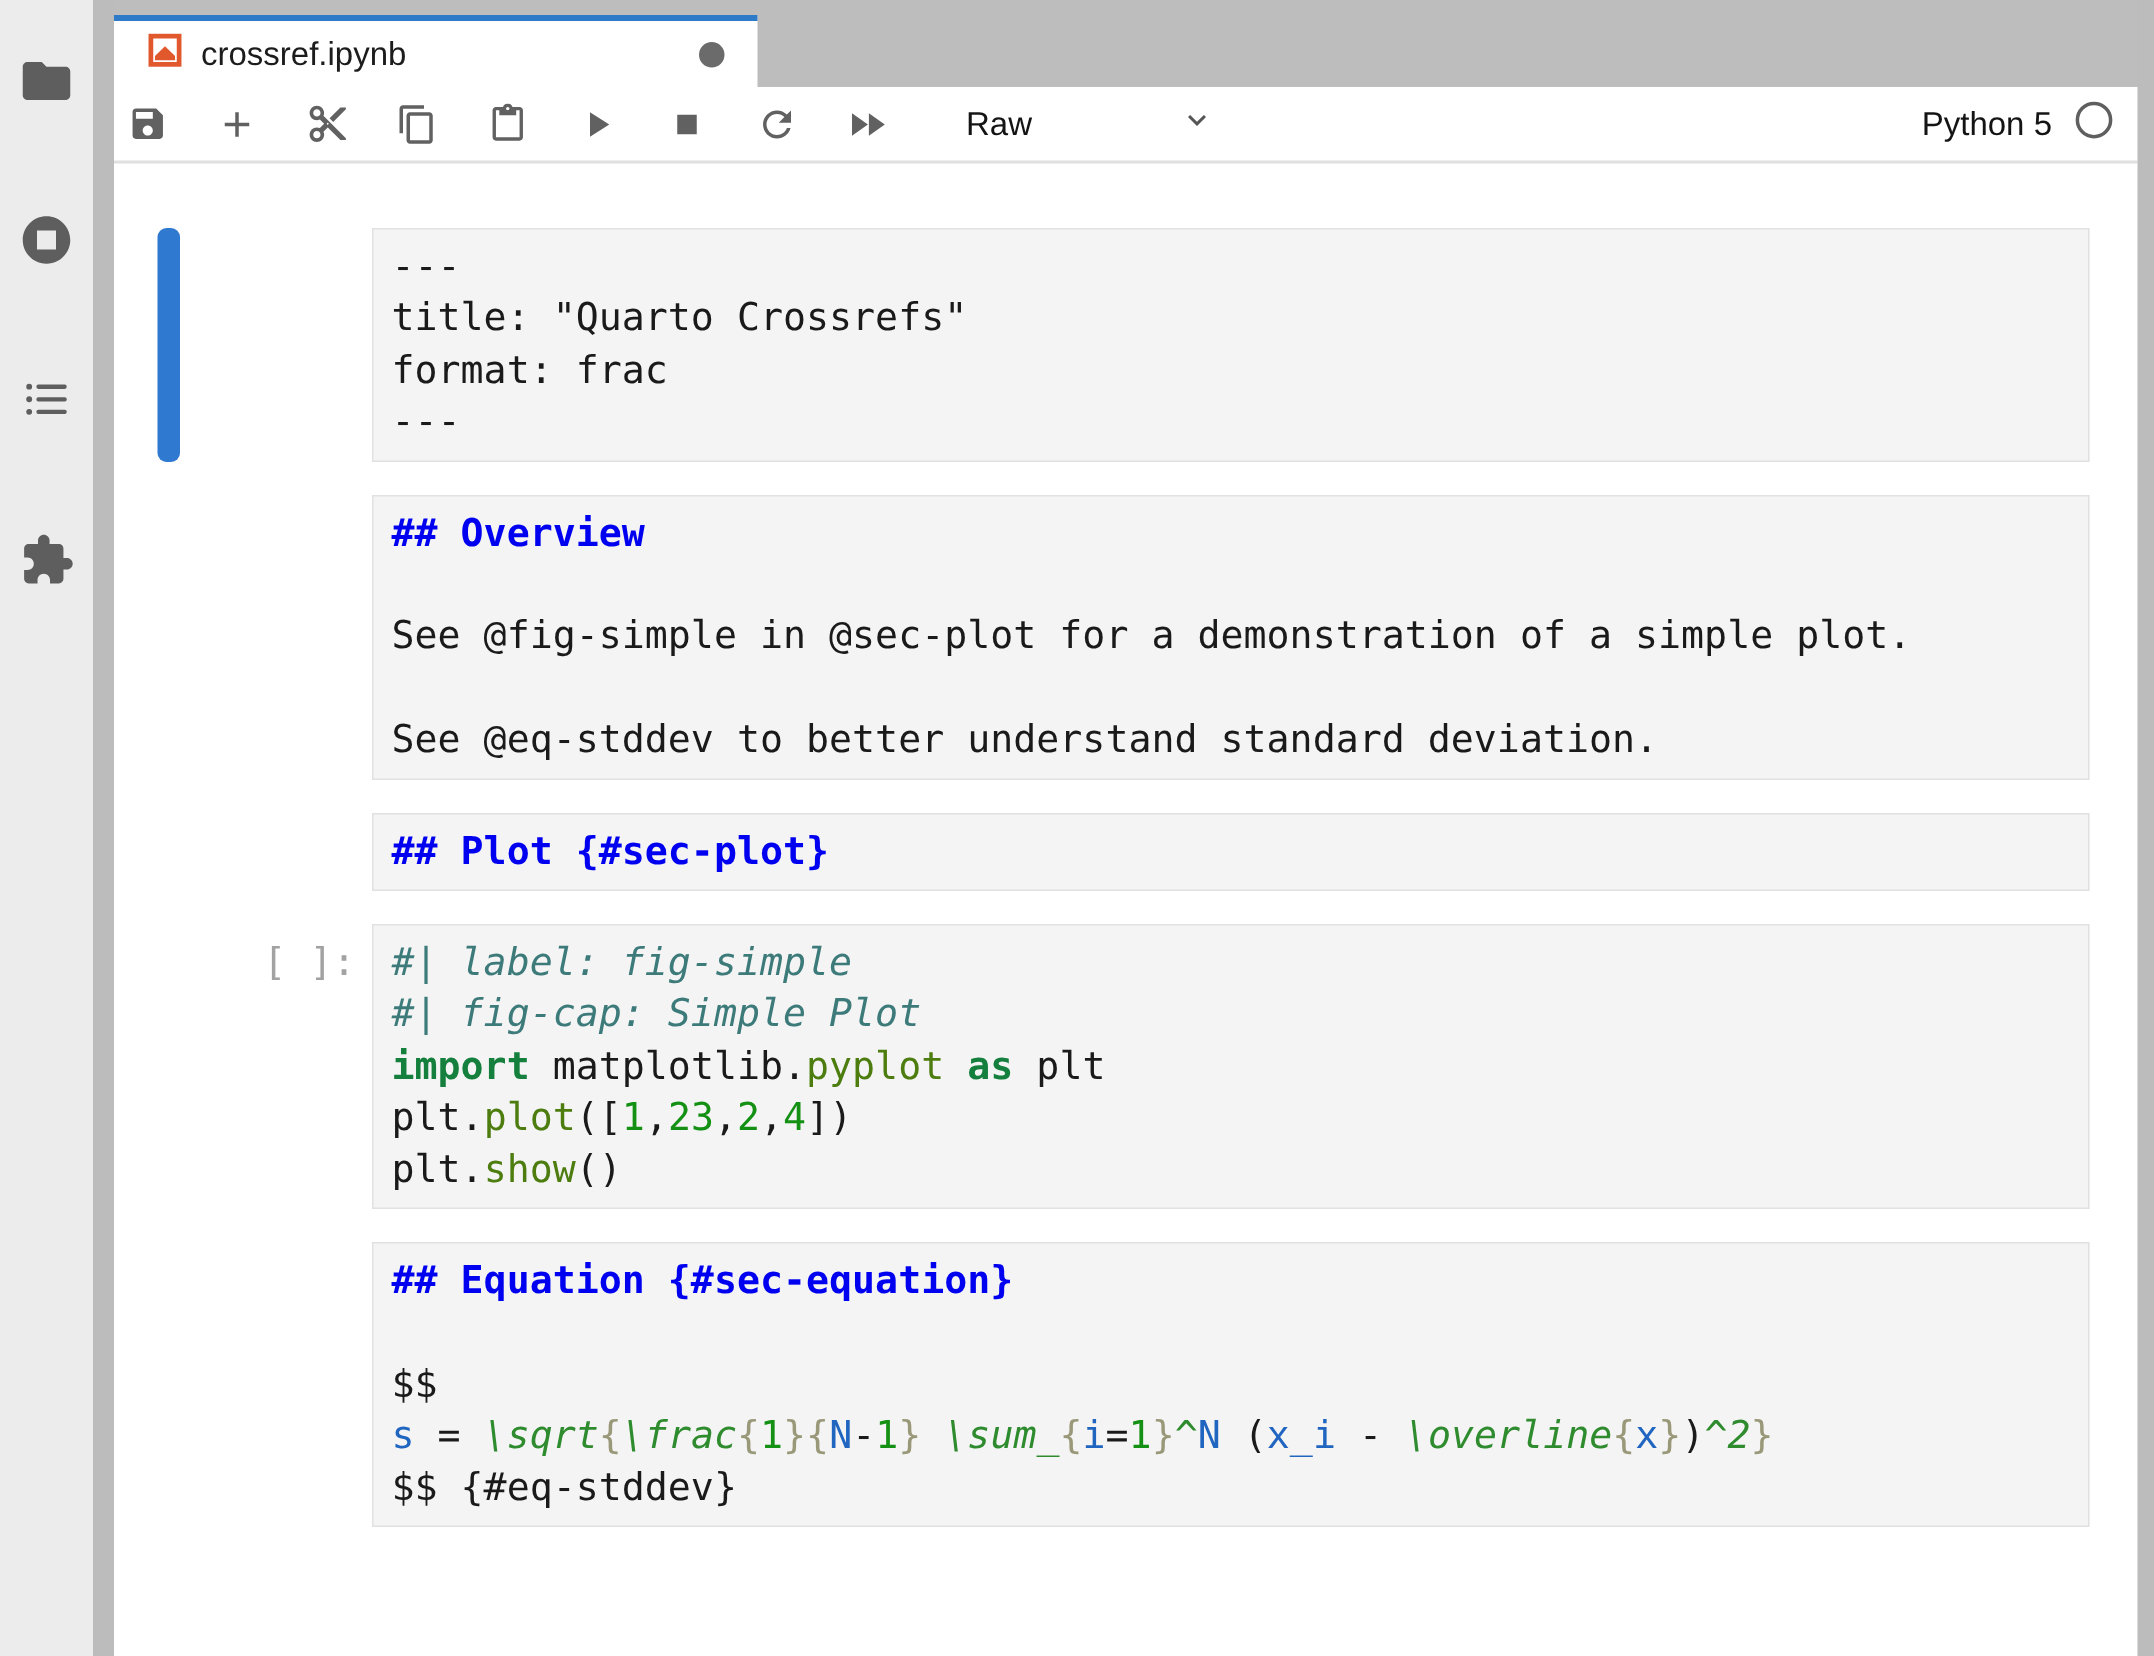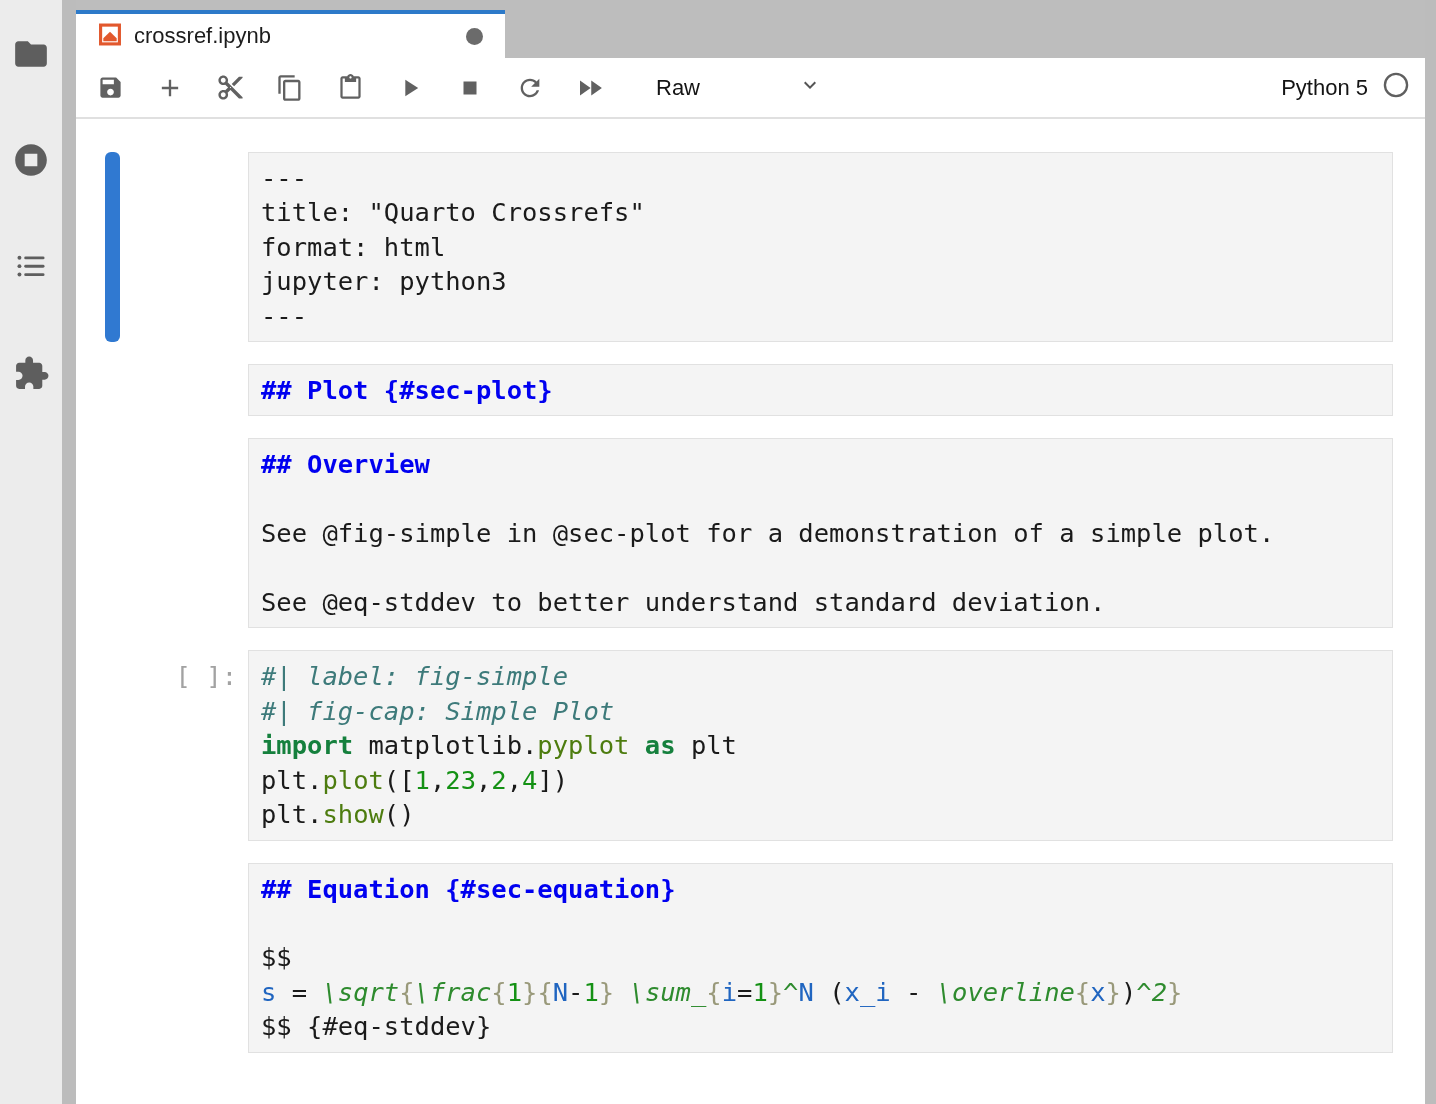--- a/index.html
+++ b/index.html
@@ -22,22 +22,22 @@
   .tabbar { position:absolute; left:76px; right:0; top:0; height:58px; background:#bdbdbd; z-index:1; }
   .tab {
     position:absolute; left:0; top:10px; width:429px; height:48px; background:#ffffff;
     border-top:4px solid #2d7ac9; display:flex; align-items:center; padding:0 22px 0 22px;text-align:right;
   }
   .tab-label { font-size:22px; color:#1c1c1c; margin-left:12px; white-space:nowrap; }
   .dirty-dot { margin-left:auto; width:17px; height:17px; border-radius:50%; background:#6b6b6b; }
 
   
   .toolbar {
-    position:absolute; left:76px; right:11px; top:58px; height:61px; background:#ffffff;
-    border-bottom:2px solid #e0e0e0; display:flex; align-items:center; padding-left:12px; z-index:1;
+    position:absolute; left:76px; right:11px; top:58px; height:51px; background:#ffffff;
+    border-bottom:2px solid #e0e0e0; display:flex; align-items:center; padding-left:0; z-index:1;
   }
   .tb-btn { width:44px; height:44px; margin-right:16px; display:flex; align-items:center; justify-content:center; color:#616161; border-radius:3px; }
   .tb-btn svg { display:block; }
   .celltype {
     margin-left:28px; width:172px; height:40px; display:flex; align-items:center;
     justify-content:space-between; font-size:22px; color:#141414; padding:0 6px 0 0;
   }
   .kernel { margin-left:auto; display:flex; align-items:center; gap:14px; padding-right:15px; font-size:22px; color:#141414; }
 
   
@@ -199,31 +199,31 @@
           <circle cx="12" cy="12" r="9.5"></circle>
         </svg></span>
   </div>
 </div>
 
 <div class="notebook">
   <div id="cell-list">
       <div class="cell-row">
         <div class="collapser selected"></div>
         <div class="prompt"></div>
-        <div class="editor"><div class="line"><span>---</span></div><div class="line"><span>title: "Quarto Crossrefs"</span></div><div class="line"><span>format: html</span></div><div class="line"><span>jupyter: python3</span></div><div class="line"><span>---</span></div></div>
+        <div class="editor"><div class="line"><span>---</span></div><div class="line"><span>title: "Quarto Crossrefs"</span></div><div class="line"><span>format: frac</span></div><div class="line"><span>---</span></div></div>
+      </div>
+      <div class="cell-row">
+        <div class="collapser"></div>
+        <div class="prompt"></div>
+        <div class="editor"><div class="line"><span class="tk-header">## Overview</span></div><div class="line">&nbsp;</div><div class="line"><span>See @fig-simple in @sec-plot for a demonstration of a simple plot.</span></div><div class="line">&nbsp;</div><div class="line"><span>See @eq-stddev to better understand standard deviation.</span></div></div>
       </div>
       <div class="cell-row">
         <div class="collapser"></div>
         <div class="prompt"></div>
         <div class="editor"><div class="line"><span class="tk-header">## Plot {#sec-plot}</span></div></div>
-      </div>
-      <div class="cell-row">
-        <div class="collapser"></div>
-        <div class="prompt"></div>
-        <div class="editor"><div class="line"><span class="tk-header">## Overview</span></div><div class="line">&nbsp;</div><div class="line"><span>See @fig-simple in @sec-plot for a demonstration of a simple plot.</span></div><div class="line">&nbsp;</div><div class="line"><span>See @eq-stddev to better understand standard deviation.</span></div></div>
       </div>
       <div class="cell-row">
         <div class="collapser"></div>
         <div class="prompt">[ ]:</div>
         <div class="editor"><div class="line"><span class="tk-comment">#| label: fig-simple</span></div><div class="line"><span class="tk-comment">#| fig-cap: Simple Plot</span></div><div class="line"><span class="tk-keyword">import</span><span> matplotlib.</span><span class="tk-property">pyplot</span><span> </span><span class="tk-keyword">as</span><span> plt</span></div><div class="line"><span>plt.</span><span class="tk-property">plot</span><span>([</span><span class="tk-number">1</span><span>,</span><span class="tk-number">23</span><span>,</span><span class="tk-number">2</span><span>,</span><span class="tk-number">4</span><span>])</span></div><div class="line"><span>plt.</span><span class="tk-property">show</span><span>()</span></div></div>
       </div>
       <div class="cell-row">
         <div class="collapser"></div>
         <div class="prompt"></div>
         <div class="editor"><div class="line"><span class="tk-header">## Equation {#sec-equation}</span></div><div class="line">&nbsp;</div><div class="line"><span>$$</span></div><div class="line"><span class="tk-variable">s</span><span> = </span><span class="tk-latex">\sqrt</span><span class="tk-brace">{</span><span class="tk-latex">\frac</span><span class="tk-brace">{</span><span class="tk-number">1</span><span class="tk-brace">}{</span><span class="tk-variable">N</span><span>-</span><span class="tk-number">1</span><span class="tk-brace">}</span><span> </span><span class="tk-latex">\sum_</span><span class="tk-brace">{</span><span class="tk-variable">i</span><span>=</span><span class="tk-number">1</span><span class="tk-brace">}</span><span class="tk-latex">^</span><span class="tk-variable">N</span><span> (</span><span class="tk-variable">x_i</span><span> - </span><span class="tk-latex">\overline</span><span class="tk-brace">{</span><span class="tk-variable">x</span><span class="tk-brace">}</span><span>)</span><span class="tk-latex">^2</span><span class="tk-brace">}</span></div><div class="line"><span>$$ {#eq-stddev}</span></div></div>

